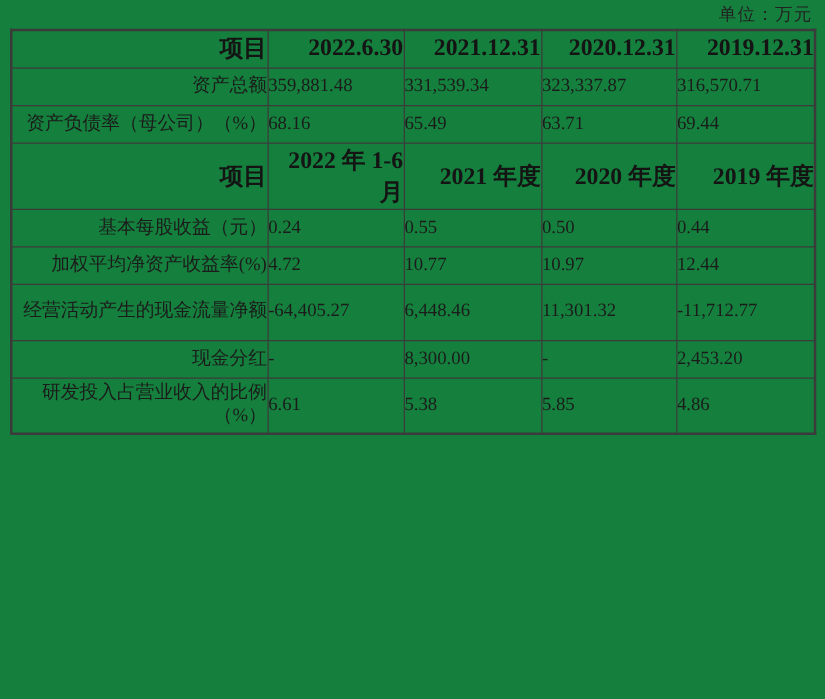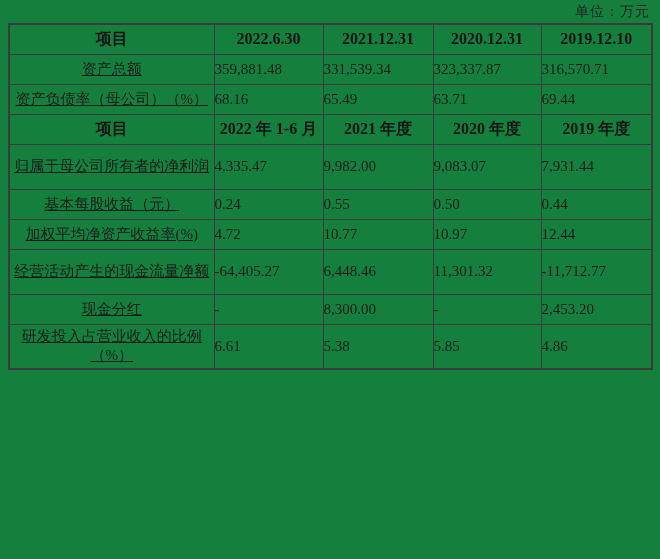--- a/index.html
+++ b/index.html
@@ -45,30 +45,29 @@
     height: 30px;
   }
   tr.single {
     height: 30px;
   }
   tr.double {
     height: 45px;
   }
   th.col-header {
     font-weight: bold;
-    text-align: center;
-    font-size: 16px;
+    text-align: right;
+    font-size: 19px;
     color: #141414;
   }
   td.row-label {
-    text-align: center;
+    text-align: right;
     padding-left: 6px;
     padding-right: 4px;
     line-height: 19px;
-    text-decoration: underline;
   }
   td.cell-value {
     text-align: left;
     padding-right: 10px;
     font-variant-numeric: lining-nums;
   }
 </style>
 </head>
 <body>
 
@@ -84,21 +83,21 @@
       <col style="width:108px">
       <col style="width:111px">
     </colgroup>
     <tbody>
 
       <tr class="hrow">
         <th class="col-header">项目</th>
         <th class="col-header">2022.6.30</th>
         <th class="col-header">2021.12.31</th>
         <th class="col-header">2020.12.31</th>
-        <th class="col-header">2019.12.10</th>
+        <th class="col-header">2019.12.31</th>
       </tr>
 
       <tr class="single">
         <td class="row-label">资产总额</td>
         <td class="cell-value">359,881.48</td>
         <td class="cell-value">331,539.34</td>
         <td class="cell-value">323,337.87</td>
         <td class="cell-value">316,570.71</td>
       </tr>
       <tr class="single">
@@ -110,27 +109,20 @@
       </tr>
 
       <tr class="hrow">
         <th class="col-header">项目</th>
         <th class="col-header">2022 年 1-6 月</th>
         <th class="col-header">2021 年度</th>
         <th class="col-header">2020 年度</th>
         <th class="col-header">2019 年度</th>
       </tr>
 
-      <tr class="double">
-        <td class="row-label">归属于母公司所有者的净利润</td>
-        <td class="cell-value">4,335.47</td>
-        <td class="cell-value">9,982.00</td>
-        <td class="cell-value">9,083.07</td>
-        <td class="cell-value">7,931.44</td>
-      </tr>
       <tr class="single">
         <td class="row-label">基本每股收益（元）</td>
         <td class="cell-value">0.24</td>
         <td class="cell-value">0.55</td>
         <td class="cell-value">0.50</td>
         <td class="cell-value">0.44</td>
       </tr>
       <tr class="single">
         <td class="row-label">加权平均净资产收益率(%)</td>
         <td class="cell-value">4.72</td>

